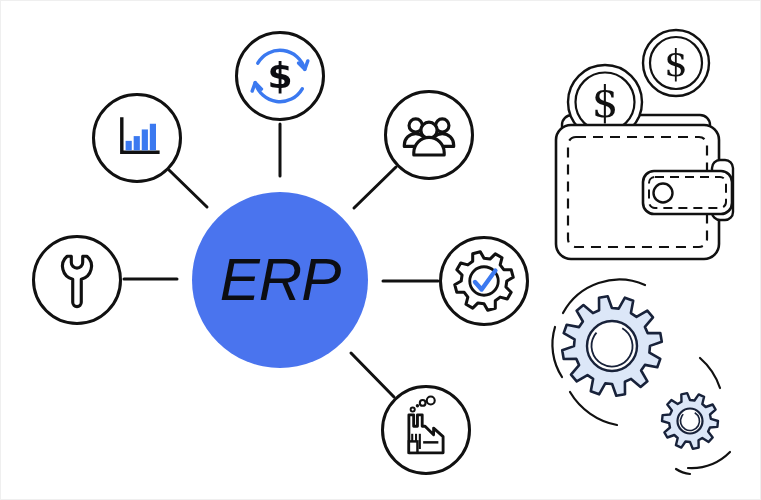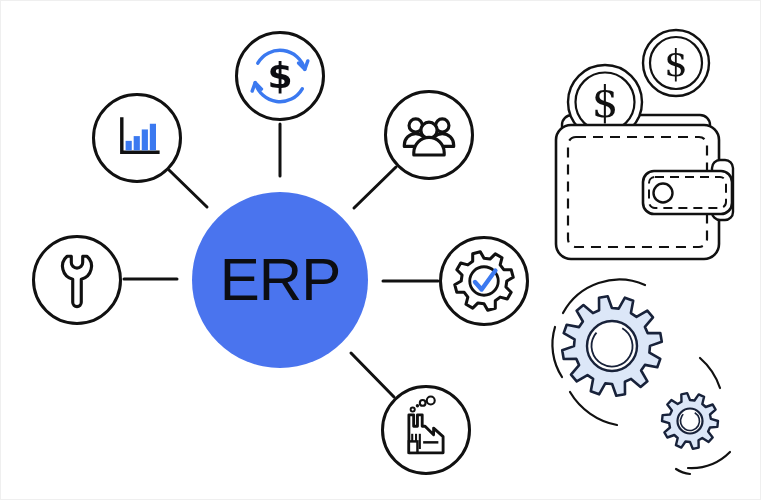--- a/index.html
+++ b/index.html
@@ -9,21 +9,21 @@
     box-shadow:inset 0 0 0 1px #efefef;
   }
   .connectors{position:absolute;left:0;top:0;}
   .node{
     position:absolute;width:90px;height:90px;box-sizing:border-box;
     border:3px solid #111;border-radius:50%;background:#fff;
     display:flex;align-items:center;justify-content:center;
   }
   .hub{
     position:absolute;left:192px;top:192px;width:176px;height:176px;border-radius:50%;
-    background:#4a74ee;display:flex;align-items:center;justify-content:center;
+    background:#4a74ee;display:flex;align-items:center;justify-content:center;font-style:italic;
   }
   .hub-label{
     font-size:60px;font-weight:500;color:#0c0d12;letter-spacing:-1px;line-height:1;
   }
   .illus{position:absolute;}
   svg{display:block;}
   .coin-dollar{font-family:"DejaVu Serif", serif;fill:#111;}
   .exch-dollar{font-family:"DejaVu Sans", sans-serif;font-weight:bold;fill:#0c0d12;}
 </style>
 </head>

